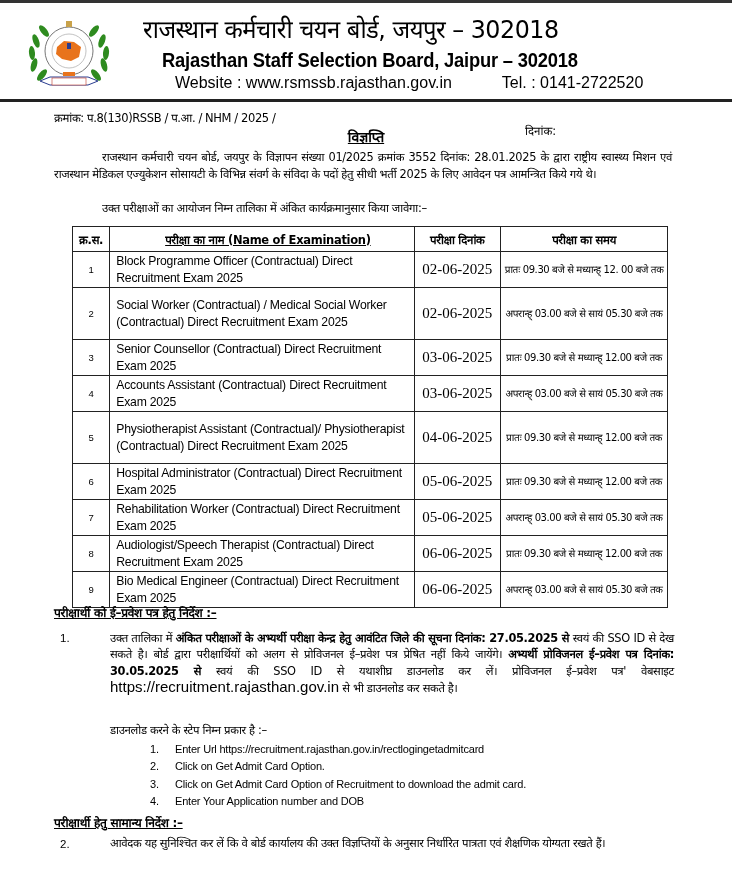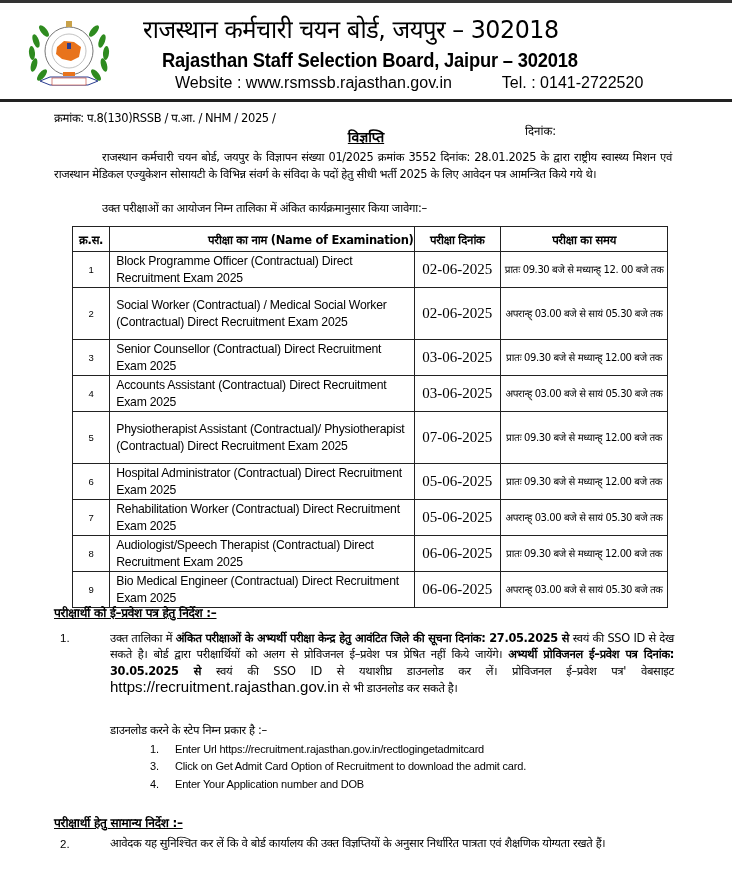--- a/index.html
+++ b/index.html
@@ -14,21 +14,21 @@
   .contact .tel { margin-left: 50px; }
   .rule { position: absolute; left: 0; top: 99px; width: 732px; height: 3px; background: #222; }
   .ref { position: absolute; left: 54px; top: 110px; font-size: 11.5px; white-space: nowrap; font-family: "DejaVu Sans", sans-serif; letter-spacing: -0.4px; }
   .dinank { position: absolute; left: 525px; top: 123px; font-size: 11.5px; font-family: "DejaVu Sans", sans-serif; }
   .vigyapti { position: absolute; left: 0; width: 732px; top: 127px; text-align: center; font-weight: bold; font-size: 14px; text-decoration: underline; font-family: "DejaVu Sans", sans-serif; }
   .para { position: absolute; left: 54px; width: 618px; top: 149px; font-size: 11.4px; line-height: 17px; text-align: justify; font-family: "DejaVu Sans", sans-serif; letter-spacing: -0.35px; text-indent: 48px; }
   .para2 { position: absolute; left: 102px; top: 200px; font-size: 11.4px; font-family: "DejaVu Sans", sans-serif; letter-spacing: -0.35px; white-space: nowrap; }
   table.exam { position: absolute; left: 72px; top: 226px; width: 596px; border-collapse: collapse; font-size: 11.8px; }
   table.exam th, table.exam td { border: 1px solid #222; }
   table.exam th { height: 25px; font-weight: bold; font-family: "DejaVu Sans", sans-serif; font-size: 11.5px; letter-spacing: -0.3px; }
-  table.exam th.name { text-align: right; padding-left: 12px; }
+  table.exam th.name { text-align: center; padding-left: 12px; text-decoration: underline; }
   table.exam td.sn { width: 38px; text-align: center; font-size: 9.5px; }
   table.exam td.name { width: 316px; padding: 1px 6px; line-height: 16.5px; font-size: 12.2px; letter-spacing: -0.2px; }
   table.exam td.date { width: 90px; text-align: center; font-family: "Liberation Serif", serif; font-size: 15px; }
   table.exam td.time { width: 175px; text-align: center; font-family: "DejaVu Sans", sans-serif; font-size: 10px; line-height: 15px; letter-spacing: -0.4px; padding: 1px 3px; }
   .sec-head { position: absolute; left: 54px; font-weight: bold; font-size: 12px; text-decoration: underline; font-family: "DejaVu Sans", sans-serif; letter-spacing: -0.3px; }
   .item-num { position: absolute; left: 60px; font-size: 11.5px; }
   .item-body { position: absolute; left: 110px; width: 564px; font-size: 11.4px; line-height: 16.4px; text-align: justify; font-family: "DejaVu Sans", sans-serif; letter-spacing: -0.35px; }
   .item-body b { font-weight: bold; }
   .item-body .url { font-family: "Liberation Sans", sans-serif; font-size: 15px; letter-spacing: 0; }
   .steps-intro { position: absolute; left: 110px; top: 722px; font-size: 11.4px; font-family: "DejaVu Sans", sans-serif; letter-spacing: -0.35px; }
@@ -110,21 +110,21 @@
     </tr>
     <tr style="height:34px">
       <td class="sn">4</td>
       <td class="name">Accounts Assistant (Contractual) Direct Recruitment Exam 2025</td>
       <td class="date">03-06-2025</td>
       <td class="time">अपरान्ह् 03.00 बजे से सायं 05.30 बजे तक</td>
     </tr>
     <tr style="height:52px">
       <td class="sn">5</td>
       <td class="name">Physiotherapist Assistant (Contractual)/ Physiotherapist (Contractual) Direct Recruitment Exam 2025</td>
-      <td class="date">07-06-2025</td>
+      <td class="date">04-06-2025</td>
       <td class="time">प्रातः 09.30 बजे से मध्यान्ह् 12.00 बजे तक</td>
     </tr>
     <tr style="height:34px">
       <td class="sn">6</td>
       <td class="name">Hospital Administrator (Contractual) Direct Recruitment Exam 2025</td>
       <td class="date">05-06-2025</td>
       <td class="time">प्रातः 09.30 बजे से मध्यान्ह् 12.00 बजे तक</td>
     </tr>
     <tr style="height:34px">
       <td class="sn">7</td>
@@ -149,19 +149,20 @@
 
 <div class="sec-head" style="top:604px">परीक्षार्थी को ई–प्रवेश पत्र हेतु निर्देश :–</div>
 <div class="item-num" style="top:632px">1.</div>
 <div class="item-body" style="top:630px">
   <span>उक्त तालिका में </span><b>अंकित परीक्षाओं के अभ्यर्थी परीक्षा केन्द्र हेतु आवंटित जिले की सूचना दिनांक: 27.05.2025 से</b><span> स्वयं की SSO ID से देख सकते है। बोर्ड द्वारा परीक्षार्थियों को अलग से प्रोविजनल ई–प्रवेश पत्र प्रेषित नहीं किये जायेंगे। </span><b>अभ्यर्थी प्रोविजनल ई–प्रवेश पत्र दिनांक: 30.05.2025 से</b><span> स्वयं की SSO ID से यथाशीघ्र डाउनलोड कर लें। प्रोविजनल ई–प्रवेश पत्र' वेबसाइट </span><span class="url">https://recruitment.rajasthan.gov.in</span><span> से भी डाउनलोड कर सकते है।</span>
 </div>
 
 <div class="steps-intro">डाउनलोड करने के स्टेप निम्न प्रकार है :–</div>
 <ol class="steps">
   <li><span class="n">1.</span><span>Enter Url https://recruitment.rajasthan.gov.in/rectlogingetadmitcard</span></li>
+  <li><span class="n">2.</span><span>Click on Get Admit Card Option.</span></li>
   <li><span class="n">3.</span><span>Click on Get Admit Card Option of Recruitment to download the admit card.</span></li>
   <li><span class="n">4.</span><span>Enter Your Application number and DOB</span></li>
 </ol>
 
 <div class="sec-head" style="top:814px">परीक्षार्थी हेतु सामान्य निर्देश :–</div>
 <div class="item-num" style="top:838px">2.</div>
 <div class="item-body" style="top:835px">आवेदक यह सुनिश्चित कर लें कि वे बोर्ड कार्यालय की उक्त विज्ञप्तियों के अनुसार निर्धारित पात्रता एवं शैक्षणिक योग्यता रखते हैं।</div>
 
 </body></html>

